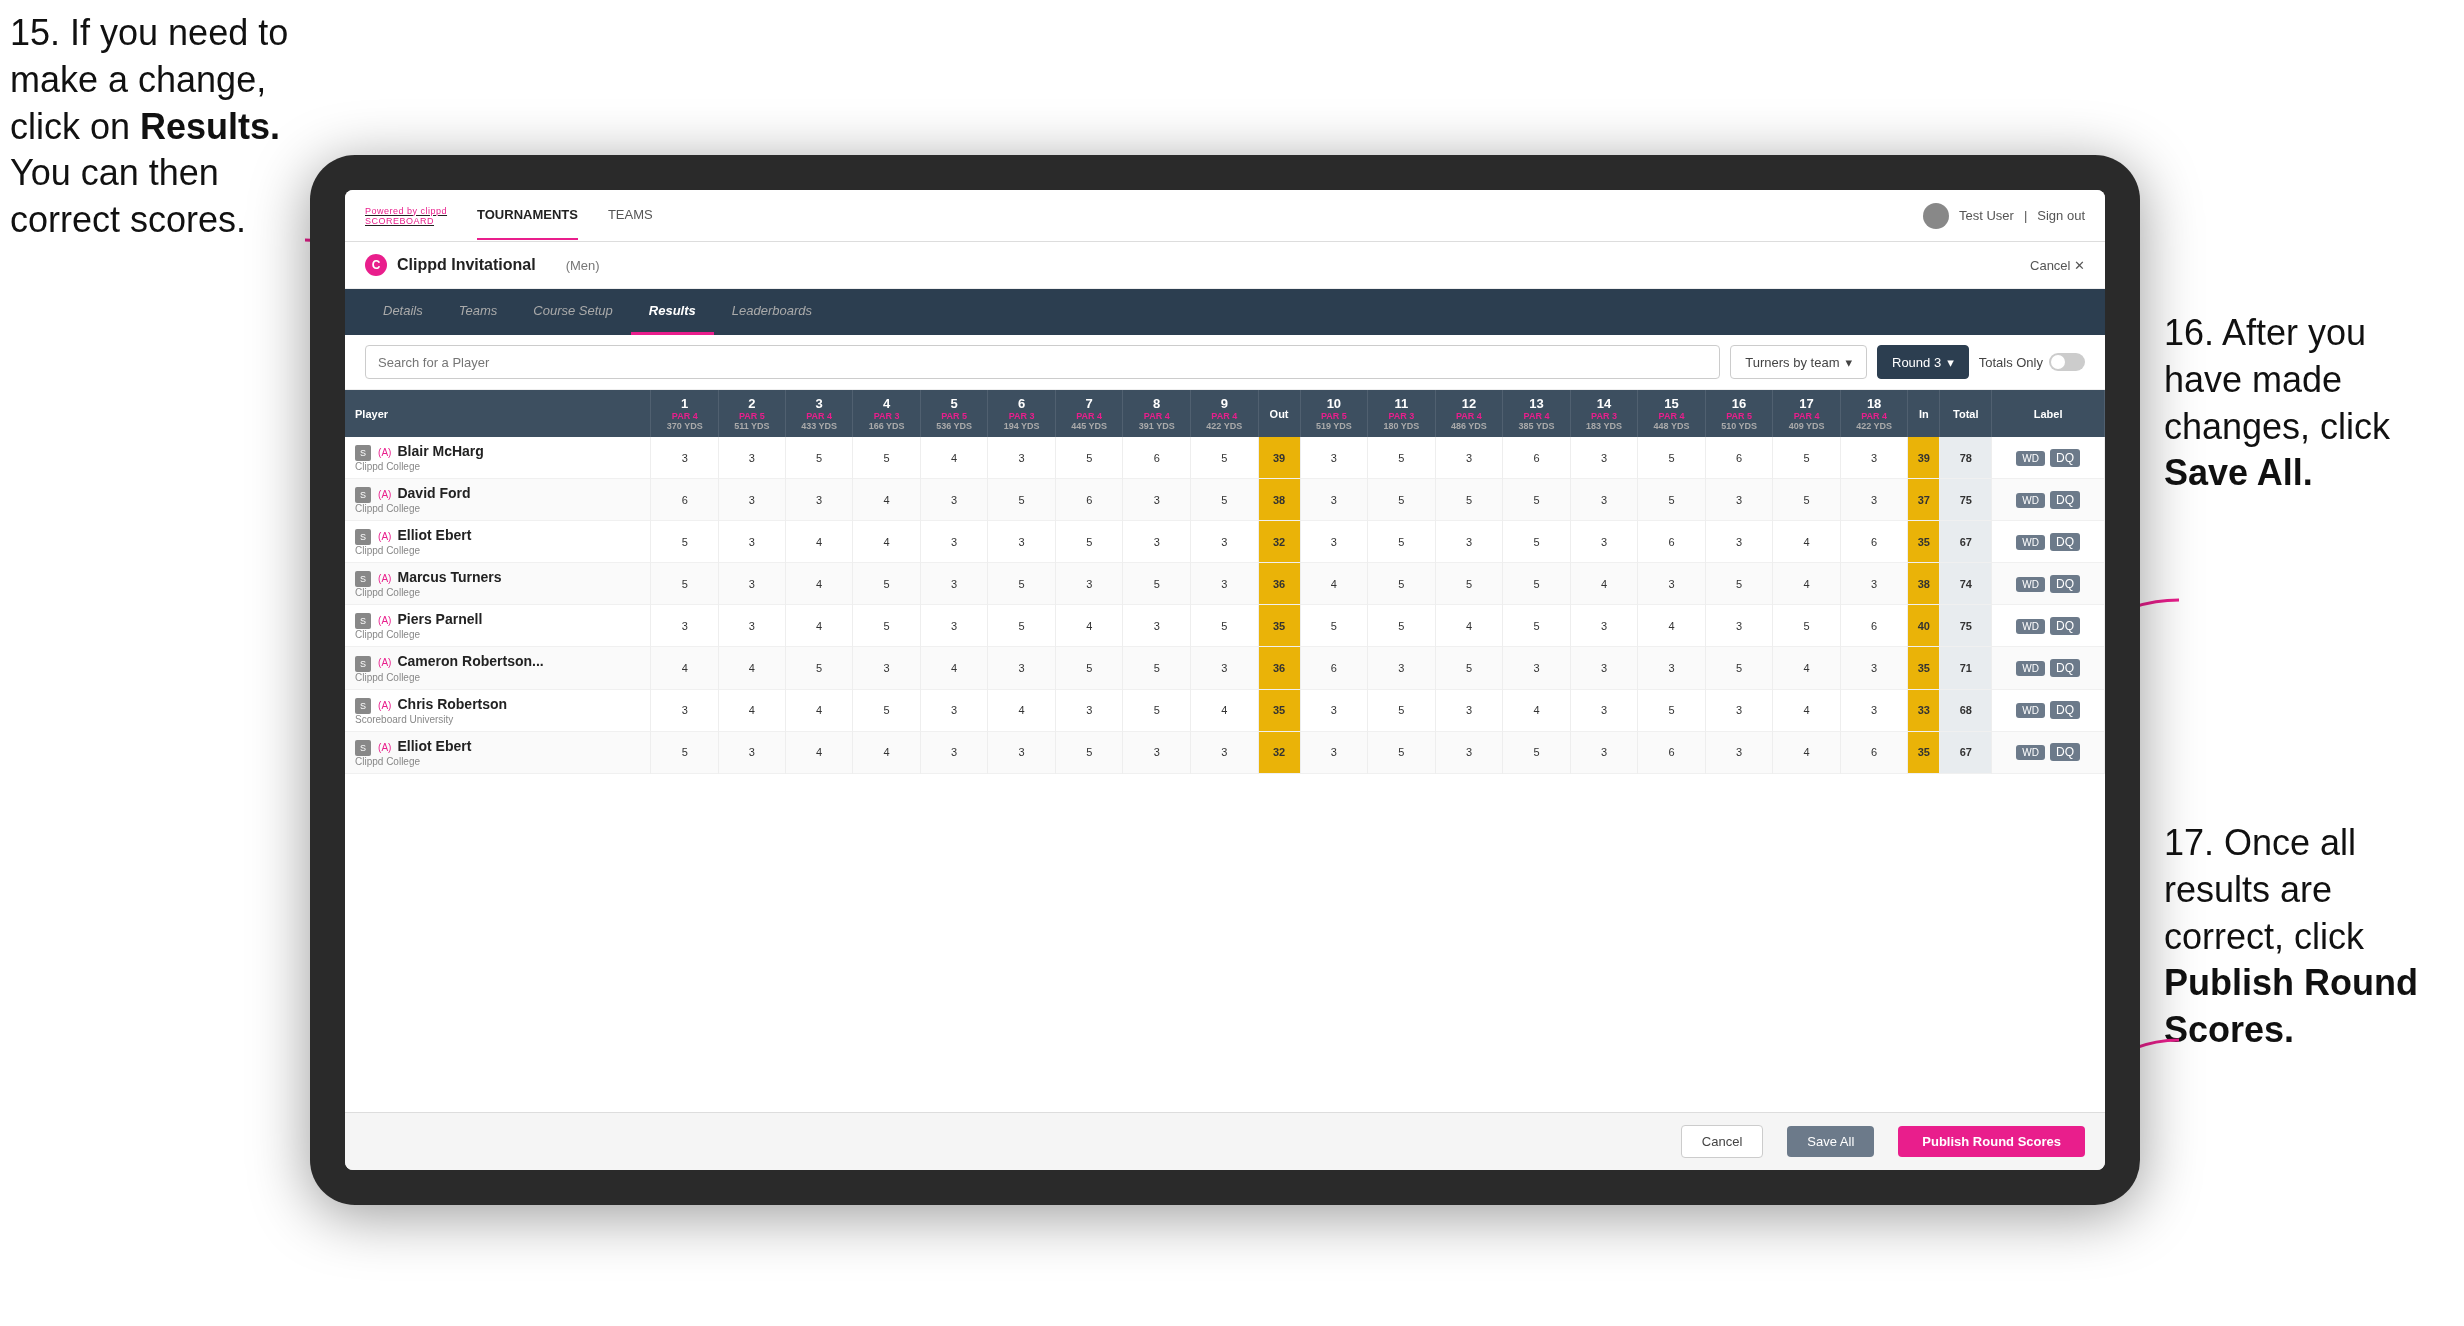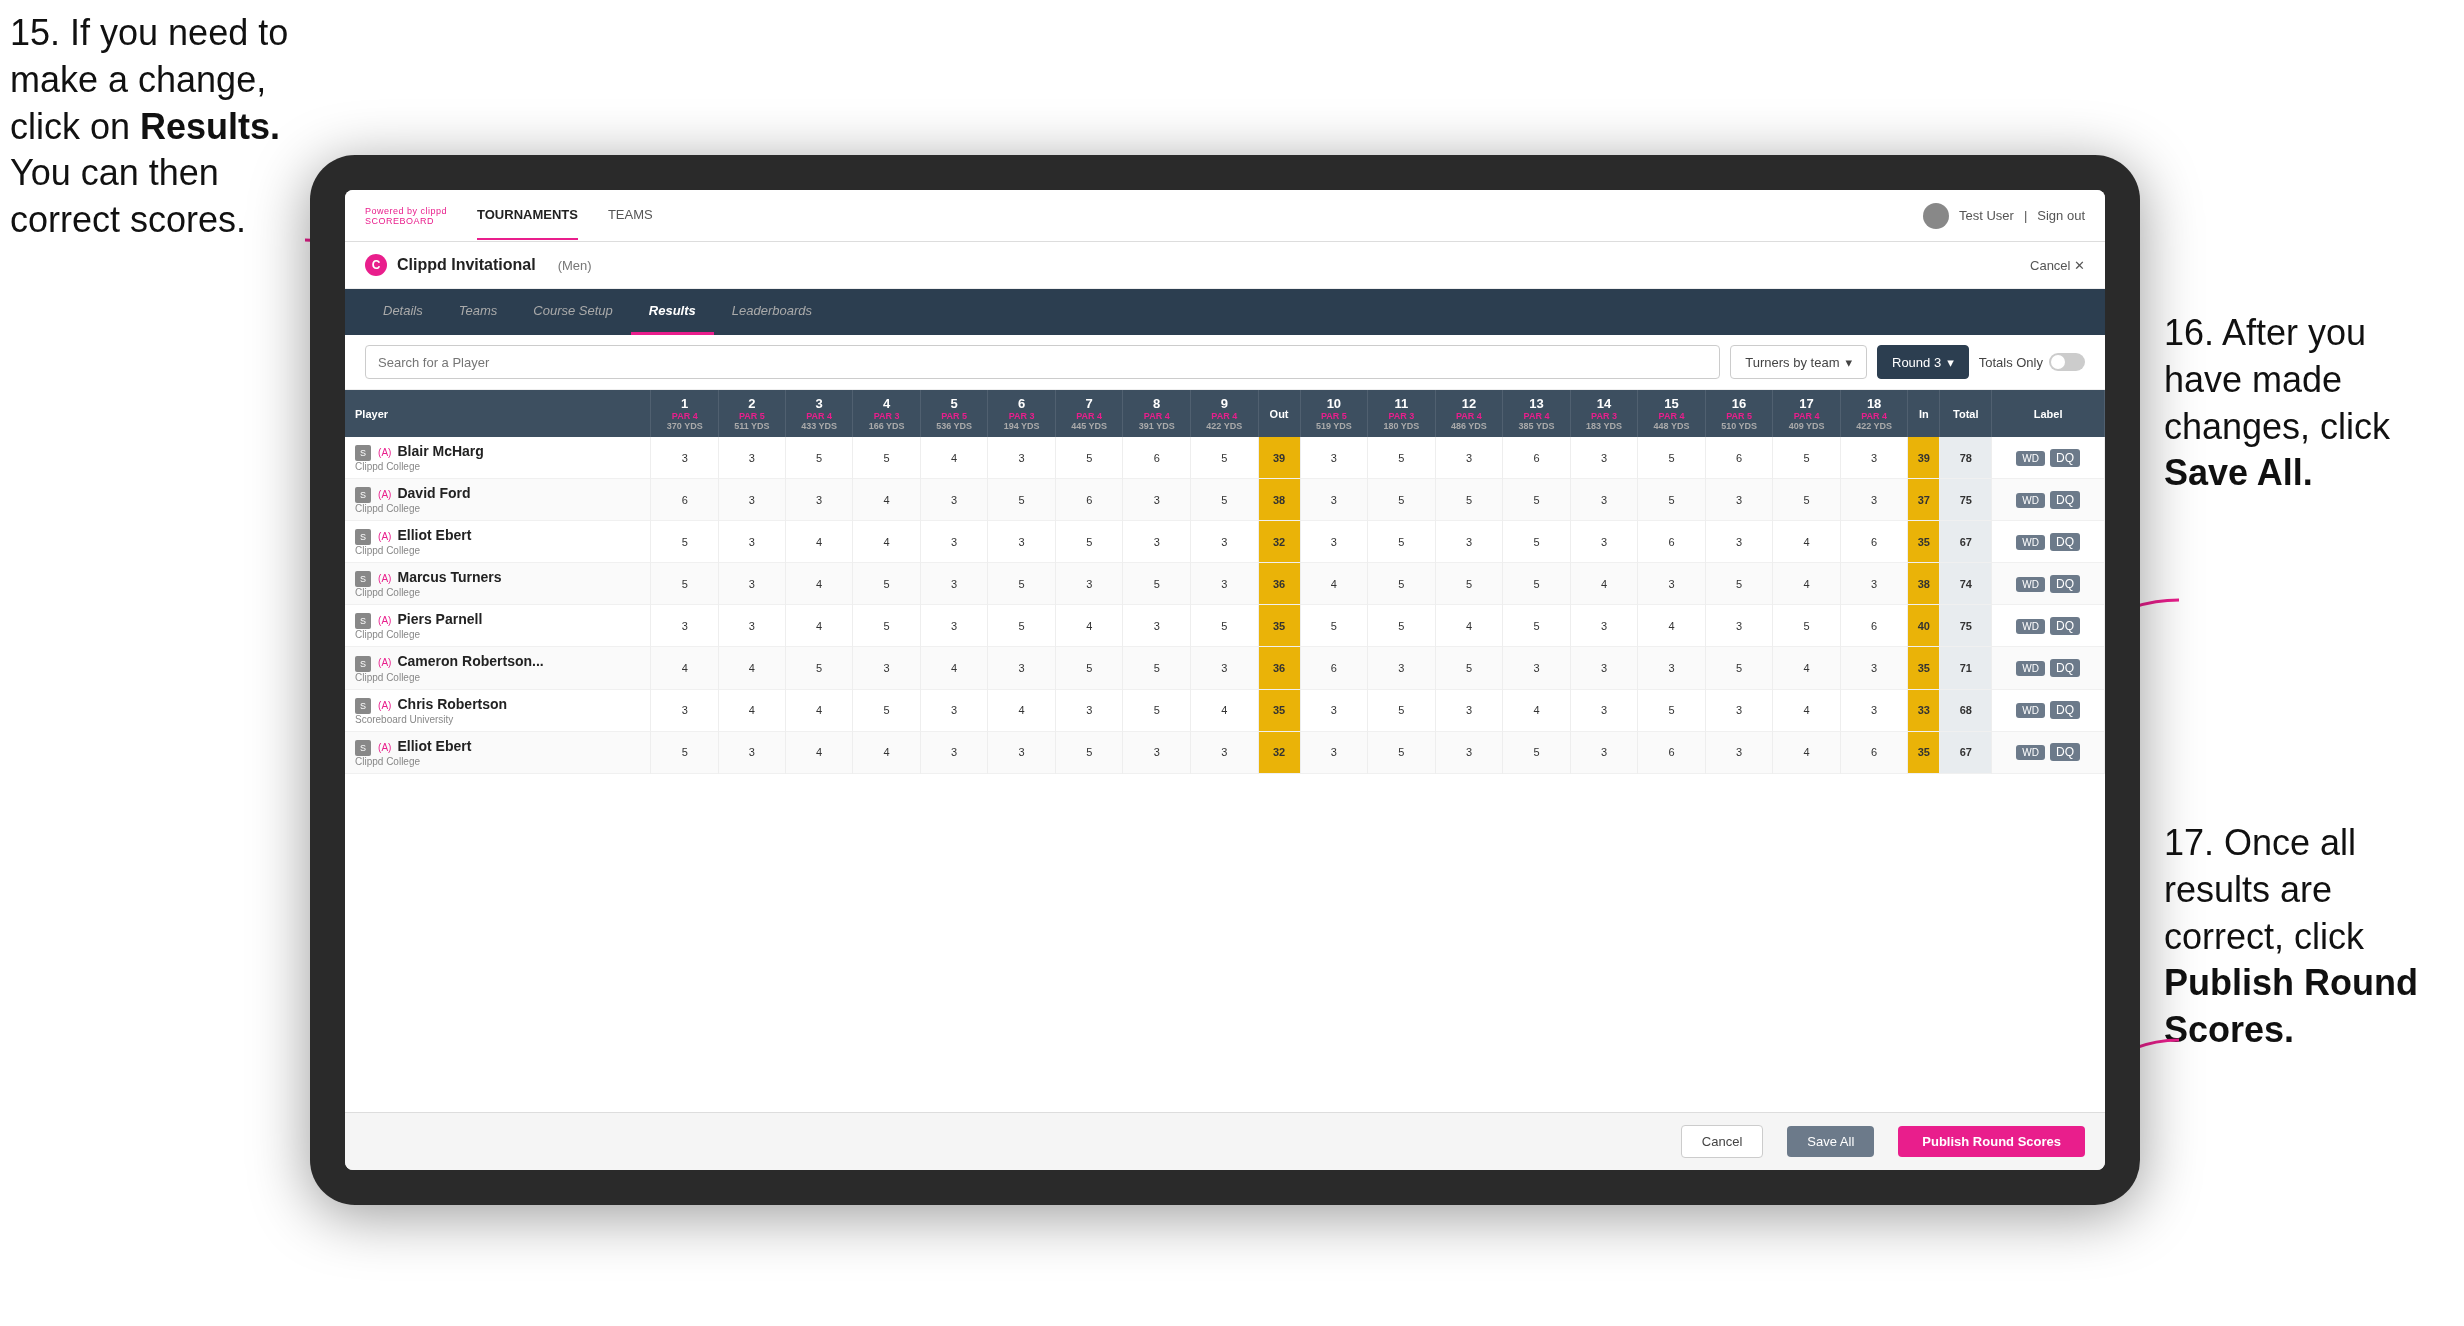--- a/index.html
+++ b/index.html
@@ -85,20 +85,21 @@
       height: 52px;
       flex-shrink: 0;
     }
 
     .logo {
       font-size: 16px;
       font-weight: 900;
       color: #222;
       letter-spacing: 1px;
       margin-right: 30px;
+      text-decoration: underline;
     }
     .logo span { color: #e91e8c; font-size: 9px; font-weight: 400; display: block; letter-spacing: 0.5px; }
 
     .nav-items {
       display: flex;
       gap: 30px;
       flex: 1;
     }
     .nav-item {
       font-size: 13px;
@@ -155,21 +156,21 @@
       font-weight: 700;
     }
     .tournament-name {
       font-size: 16px;
       font-weight: 600;
       color: #222;
     }
     .tournament-subtitle {
       font-size: 13px;
       color: #777;
-      margin-left: 12px;
+      margin-left: 20px;
     }
     .cancel-btn {
       font-size: 13px;
       color: #555;
       cursor: pointer;
     }
 
     
     .tab-bar {
       background: #2c3e50;

